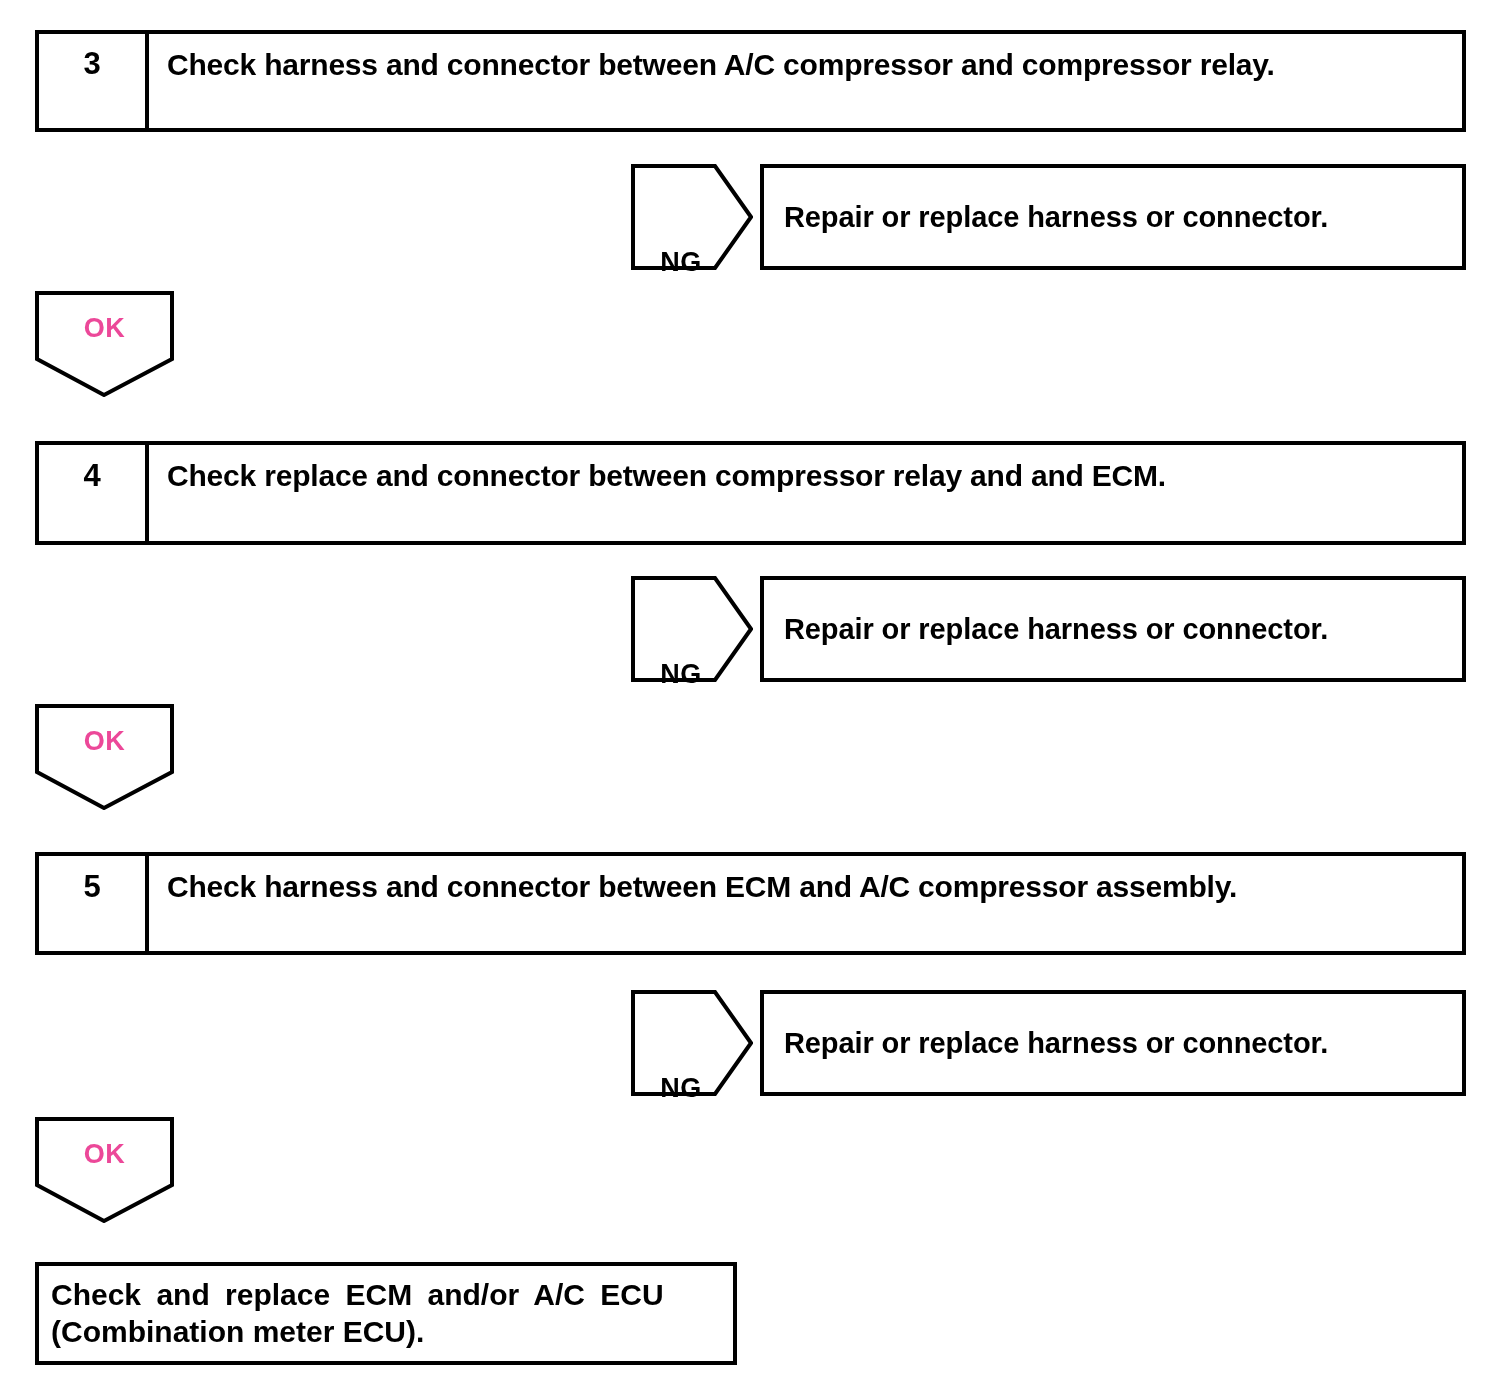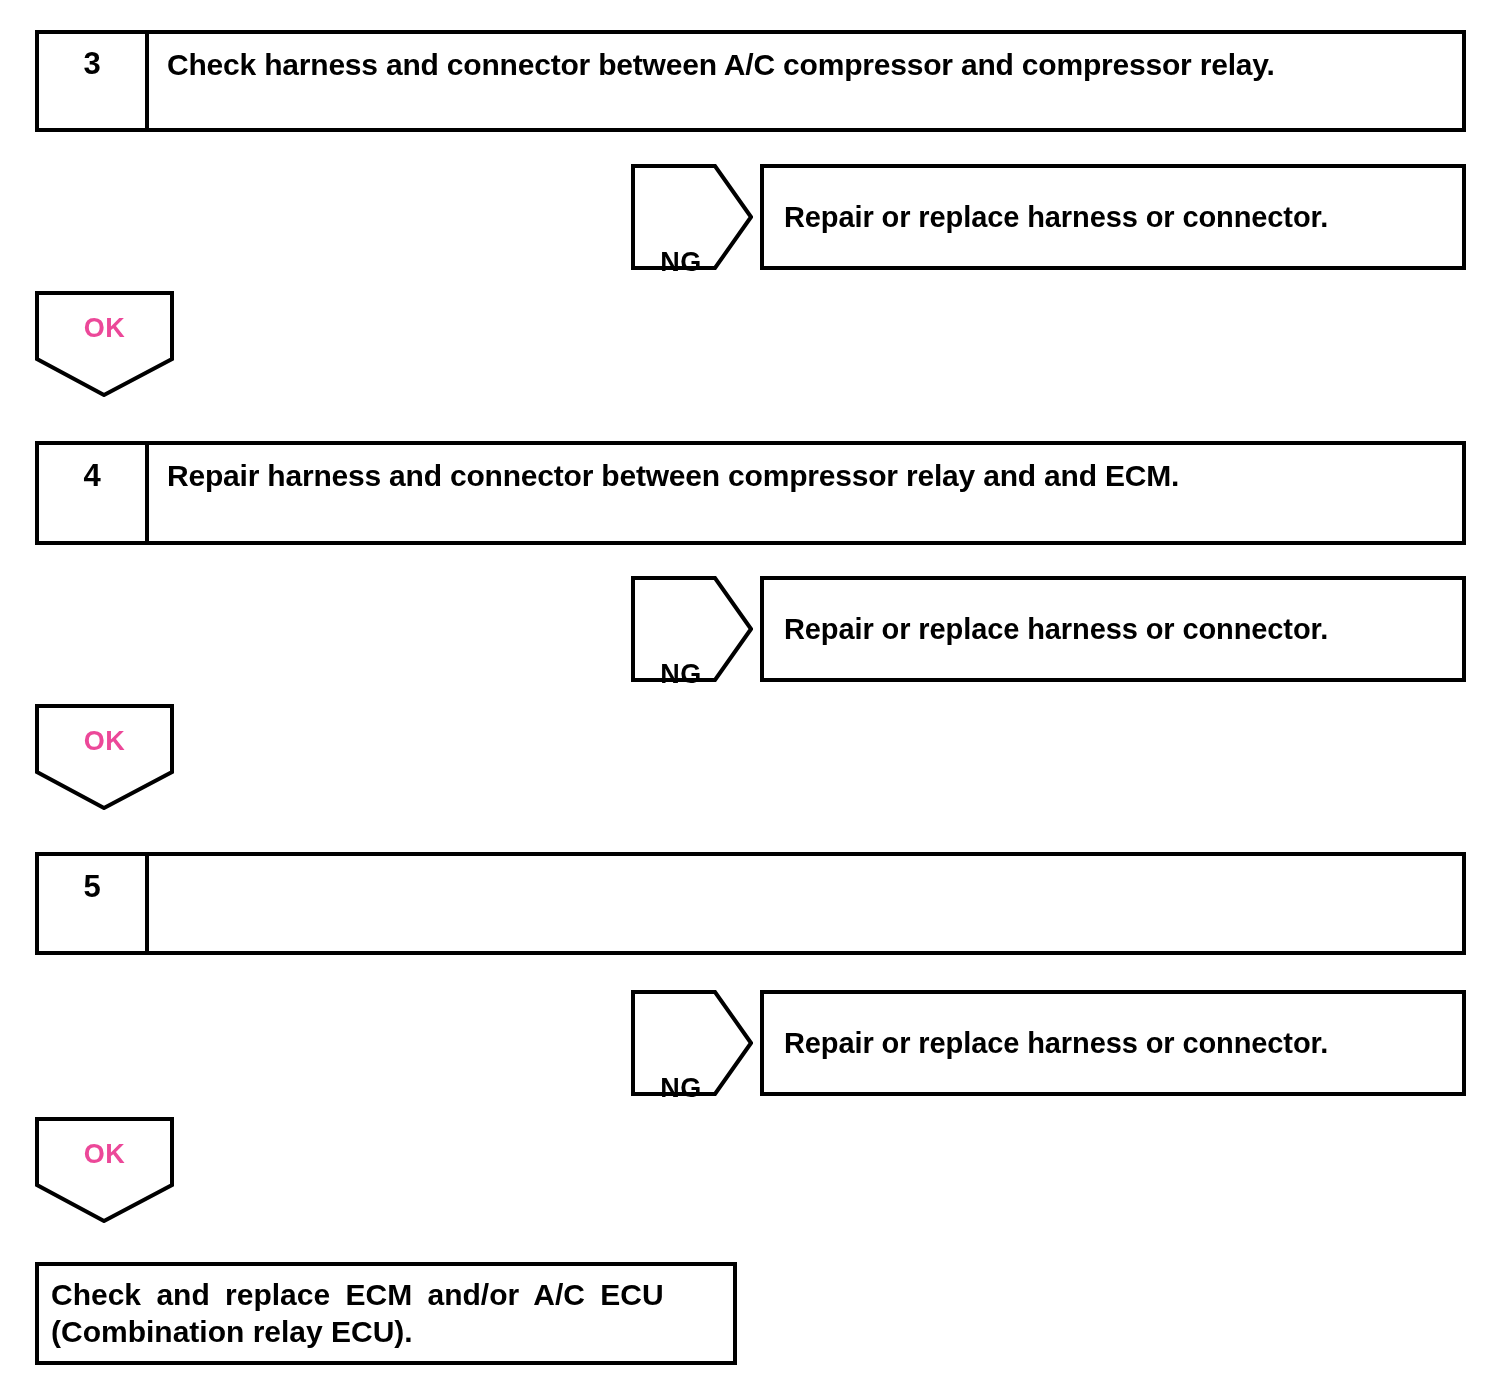--- a/index.html
+++ b/index.html
@@ -154,55 +154,56 @@
 
   <div class="ok-arrow" style="left:35px; top:291px;">
     <svg width="139" height="106" viewBox="0 0 139 106" xmlns="http://www.w3.org/2000/svg">
       <polygon points="2,2 137,2 137,68 69,104 2,68" fill="#ffffff" stroke="#000000" stroke-width="4"></polygon>
     </svg>
     <div class="ok-label">OK</div>
   </div>
 
   <div class="step-box" style="left:35px; top:441px; width:1431px; height:104px;">
     <div class="step-num">4</div>
-    <div class="step-text">Repair harness and connector between compressor relay and and ECM.</div>
+    <div class="step-text">Check replace and connector between compressor relay and and ECM.</div>
   </div>
 
   <div class="ng-arrow" style="left:631px; top:576px;">
     <svg width="122" height="106" viewBox="0 0 122 106" xmlns="http://www.w3.org/2000/svg">
       <polygon points="2,2 84,2 120,53 84,104 2,104" fill="#ffffff" stroke="#000000" stroke-width="4"></polygon>
     </svg>
     <div class="ng-label">NG</div>
   </div>
   <div class="ng-box" style="left:760px; top:576px; width:706px; height:106px;">Repair or replace harness or connector.</div>
 
   <div class="ok-arrow" style="left:35px; top:704px;">
     <svg width="139" height="106" viewBox="0 0 139 106" xmlns="http://www.w3.org/2000/svg">
       <polygon points="2,2 137,2 137,68 69,104 2,68" fill="#ffffff" stroke="#000000" stroke-width="4"></polygon>
     </svg>
     <div class="ok-label">OK</div>
   </div>
 
   <div class="step-box" style="left:35px; top:852px; width:1431px; height:103px;">
     <div class="step-num">5</div>
+    <div class="step-text">Check harness and connector between ECM and A/C compressor assembly.</div>
   </div>
 
   <div class="ng-arrow" style="left:631px; top:990px;">
     <svg width="122" height="106" viewBox="0 0 122 106" xmlns="http://www.w3.org/2000/svg">
       <polygon points="2,2 84,2 120,53 84,104 2,104" fill="#ffffff" stroke="#000000" stroke-width="4"></polygon>
     </svg>
     <div class="ng-label">NG</div>
   </div>
   <div class="ng-box" style="left:760px; top:990px; width:706px; height:106px;">Repair or replace harness or connector.</div>
 
   <div class="ok-arrow" style="left:35px; top:1117px;">
     <svg width="139" height="106" viewBox="0 0 139 106" xmlns="http://www.w3.org/2000/svg">
       <polygon points="2,2 137,2 137,68 69,104 2,68" fill="#ffffff" stroke="#000000" stroke-width="4"></polygon>
     </svg>
     <div class="ok-label">OK</div>
   </div>
 
   <div class="final-box" style="left:35px; top:1262px; width:702px; height:103px;padding-left:12px;">
     <div class="final-line l1">Check and replace ECM and/or A/C ECU</div>
-    <div class="final-line">(Combination relay ECU).</div>
+    <div class="final-line">(Combination meter ECU).</div>
   </div>
 
 </div>
 
 </body></html>

